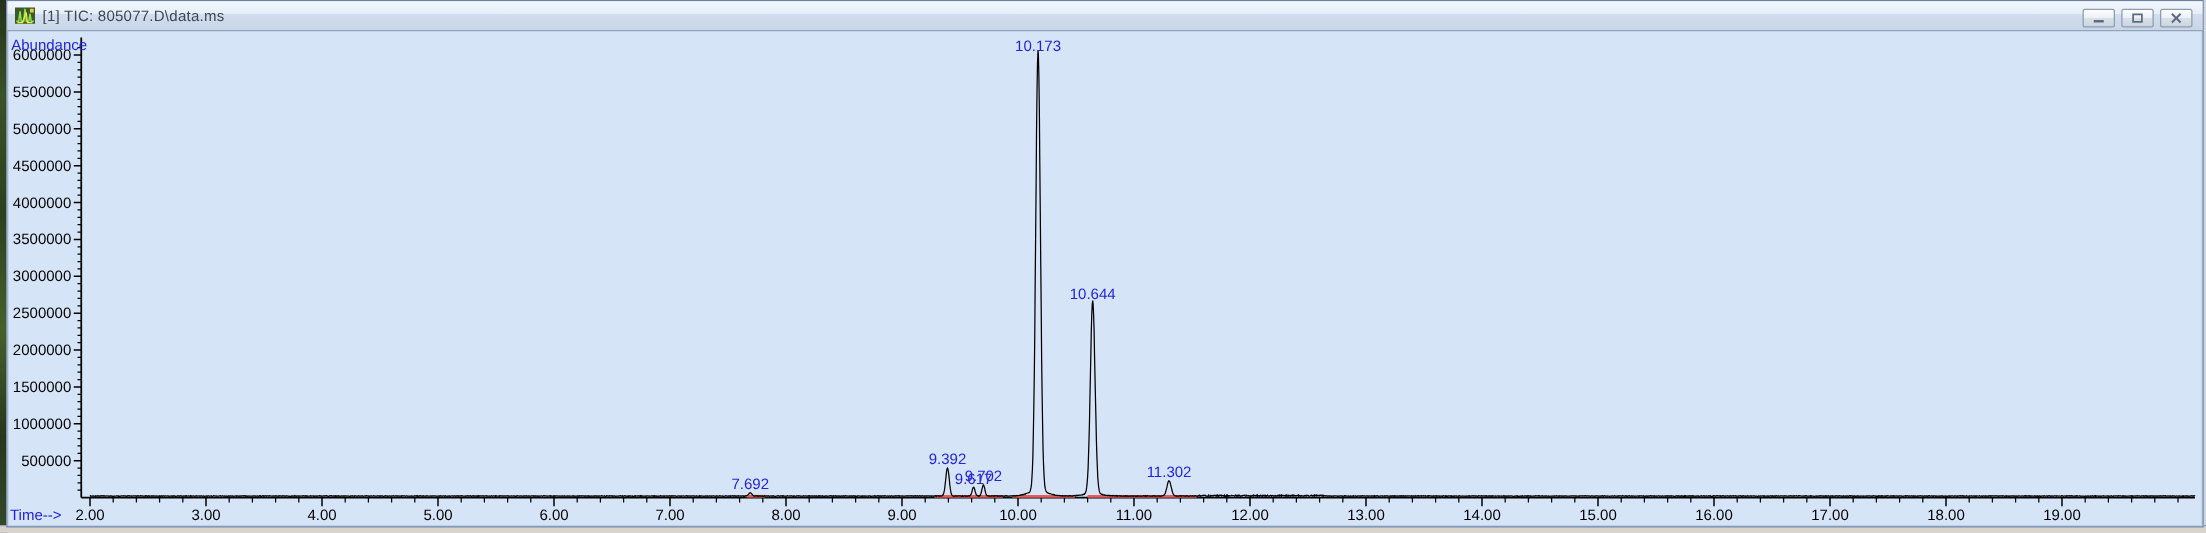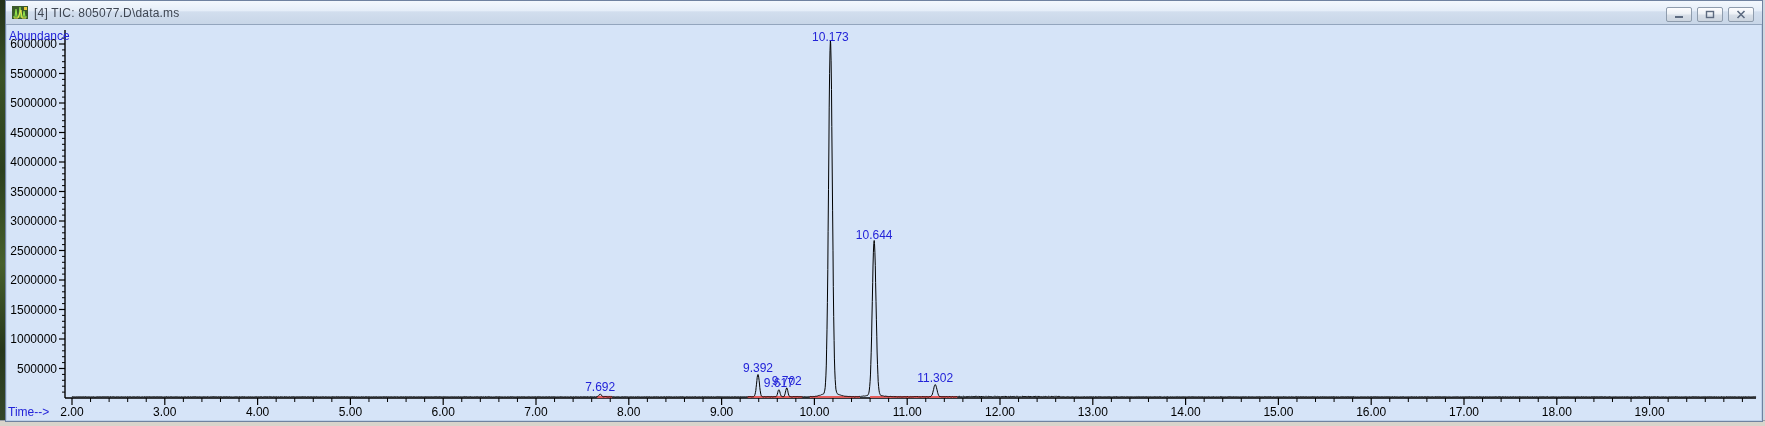--- a/index.html
+++ b/index.html
@@ -48,21 +48,21 @@
 <div class="desktop-bottom-strip"></div>
 
 <div class="app-window">
   <div class="title-bar">
     <svg class="title-icon" viewBox="0 0 16 15">
       <rect x="0" y="1" width="16" height="13" fill="#3a5a2a"></rect>
       <polyline points="1,12 3,12 4,4 5,12 7,12 8,2 9,12 11,12 12,6 13,12 15,12" fill="none" stroke="#8fe04a" stroke-width="1.2"></polyline>
       <polyline points="2,13 6,13 9,5 10,13 14,13" fill="none" stroke="#e8e84a" stroke-width="1"></polyline>
       <rect x="12" y="2" width="3" height="3" fill="#e8c83a"></rect>
     </svg>
-    <span class="title-text">[4] TIC: 805077.D\data.ms</span>
+    <span class="title-text">[1] TIC: 805077.D\data.ms</span>
     <div class="win-controls">
       <button class="win-btn" title="Minimize">
         <svg width="10" height="9" viewBox="0 0 10 9">
           <rect x="1" y="6" width="8" height="2" fill="#5d6b80"></rect>
         </svg>
       </button>
       <button class="win-btn" title="Restore">
         <svg width="10" height="9" viewBox="0 0 10 9">
           <rect x="1.5" y="1.5" width="7" height="6" fill="none" stroke="#5d6b80" stroke-width="1.4"></rect>
         </svg>

